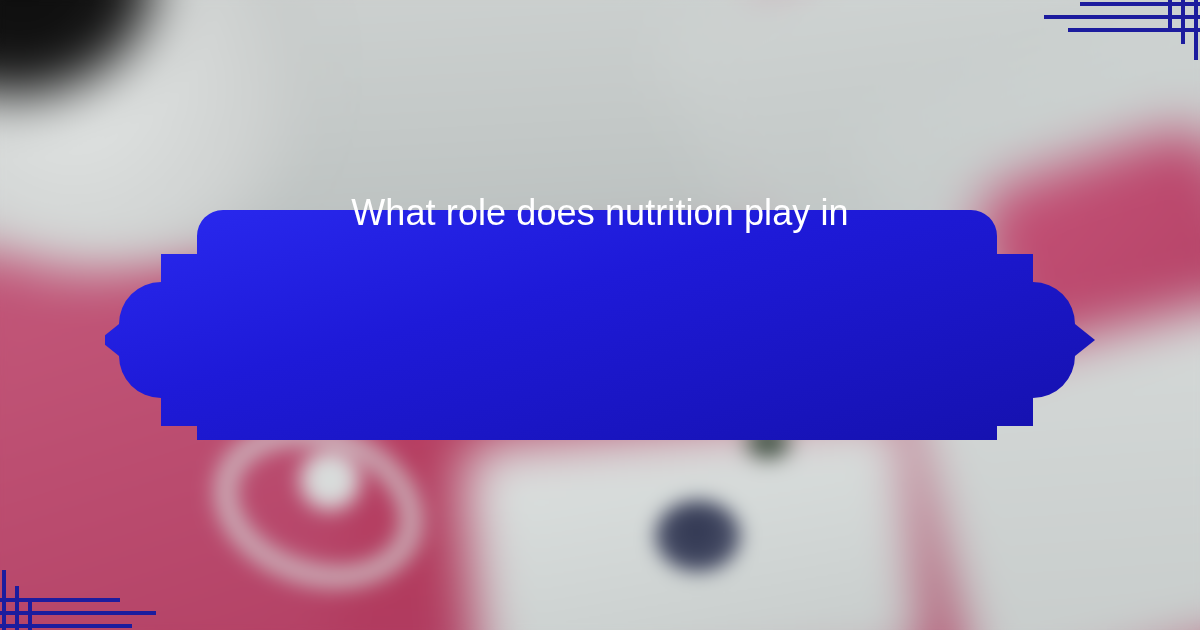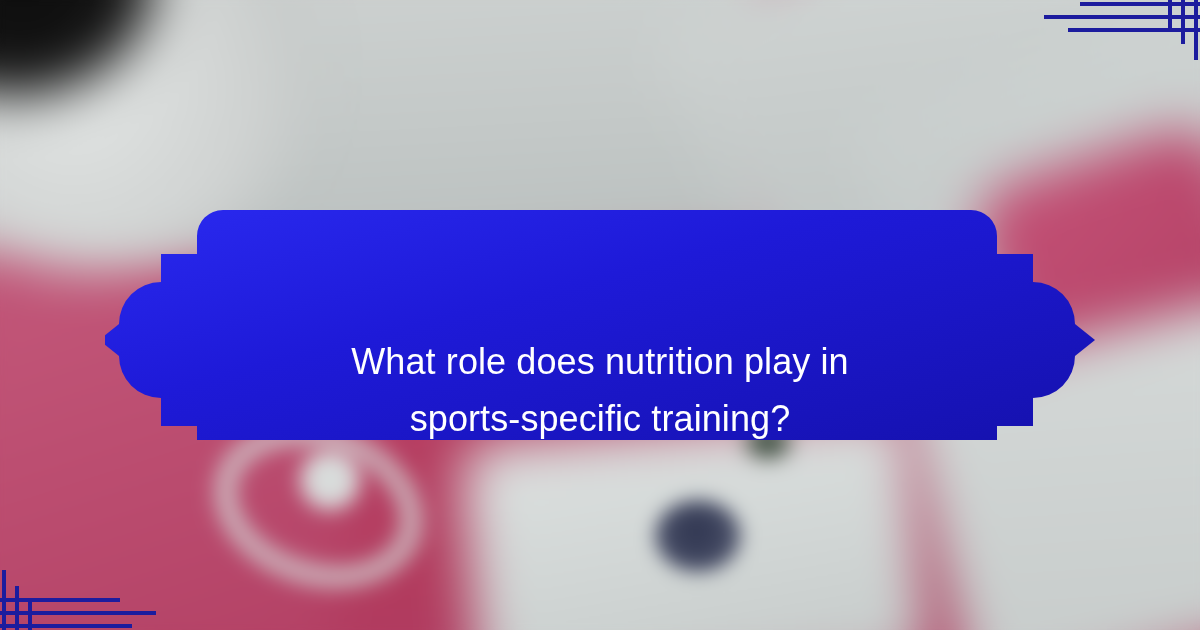--- a/index.html
+++ b/index.html
@@ -143,21 +143,21 @@
   }
   #badge-svg { display: block; width: 100%; height: 100%; }
 
   #badge-text {
     position: absolute;
     left: 0; right: 0;
     top: 0; bottom: 0;
     display: flex;
     flex-direction: column;
     align-items: center;
-    justify-content: flex-end;
+    justify-content: flex-start;
     gap: 14px;
     padding: 0 120px;
     box-sizing: border-box;
     pointer-events: none;
   }
   .headline-line {
     color: #ffffff;
     font-size: 36px;
     line-height: 1.18;
     font-weight: 400;
@@ -248,17 +248,16 @@
         v -28
         h 36
         v -18
         a 26 26 0 0 1 26 -26
         z
       "></path>
     </svg>
 
     <div id="badge-text">
       <div class="headline-line">What role does nutrition play in</div>
-      <div class="headline-line">sports-specific training?</div>
     </div>
   </div>
 
 </div>
 
 </body></html>

